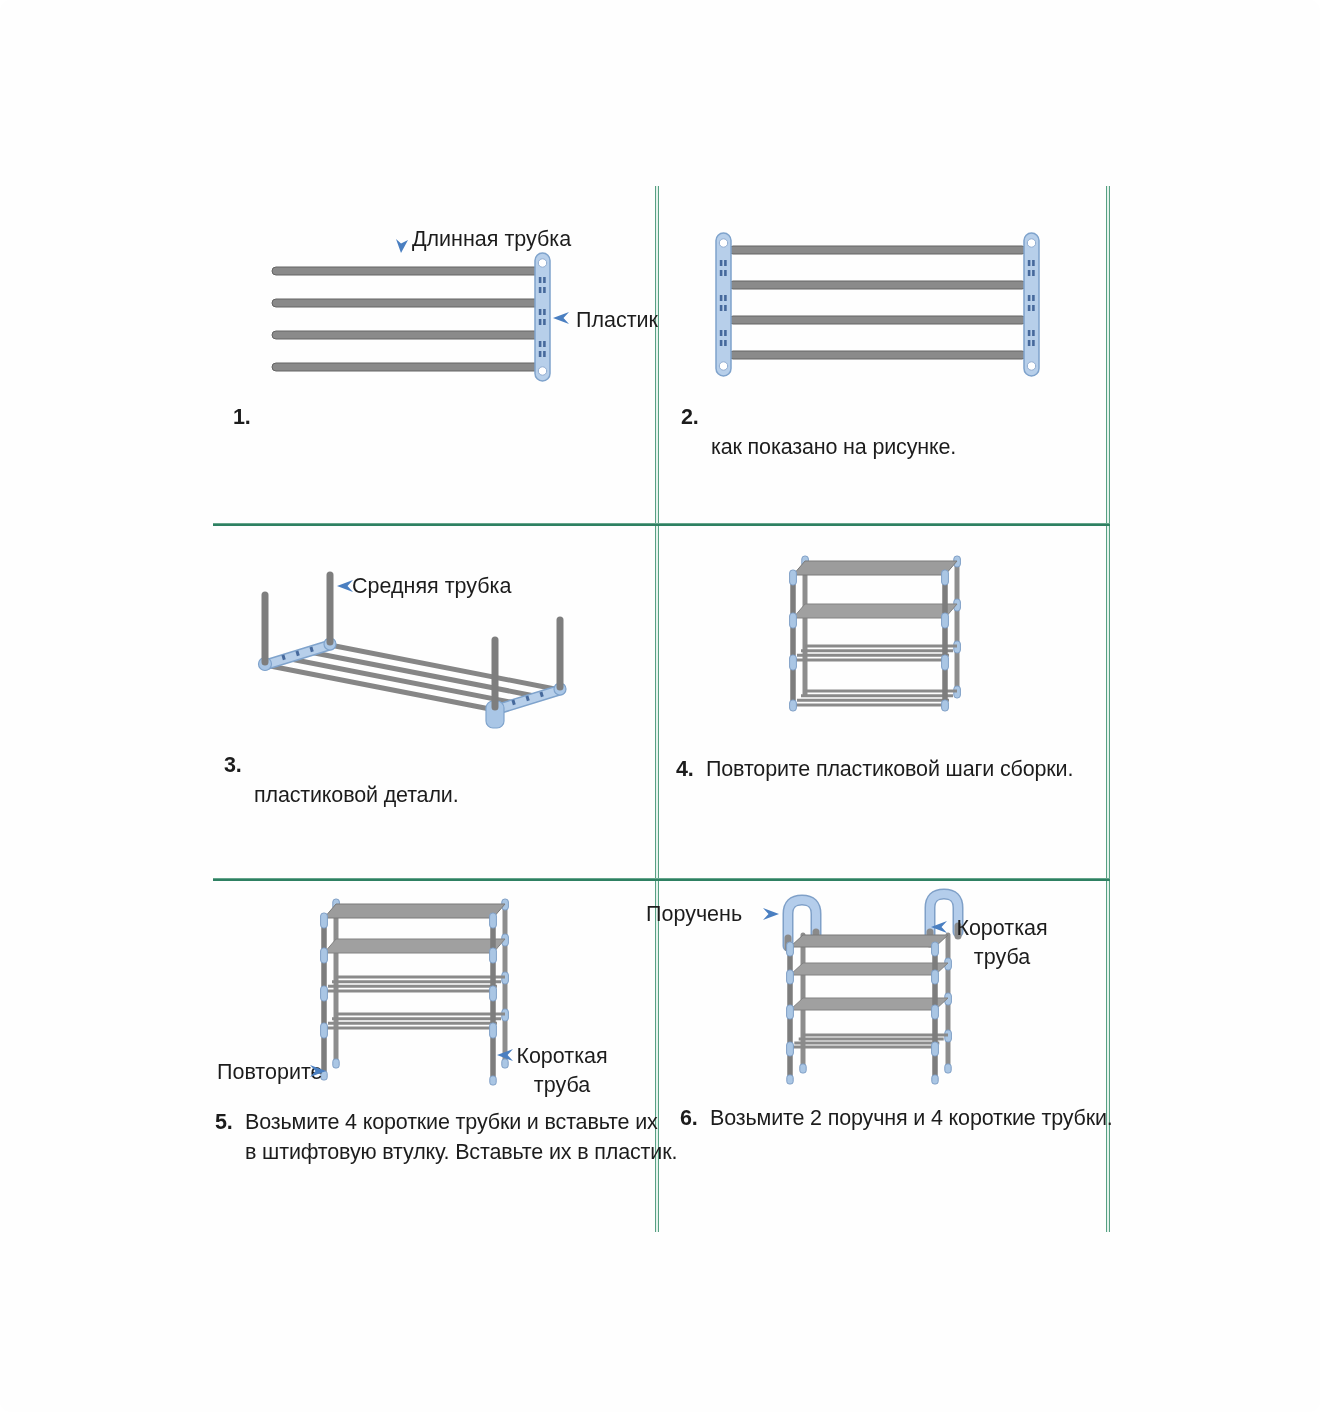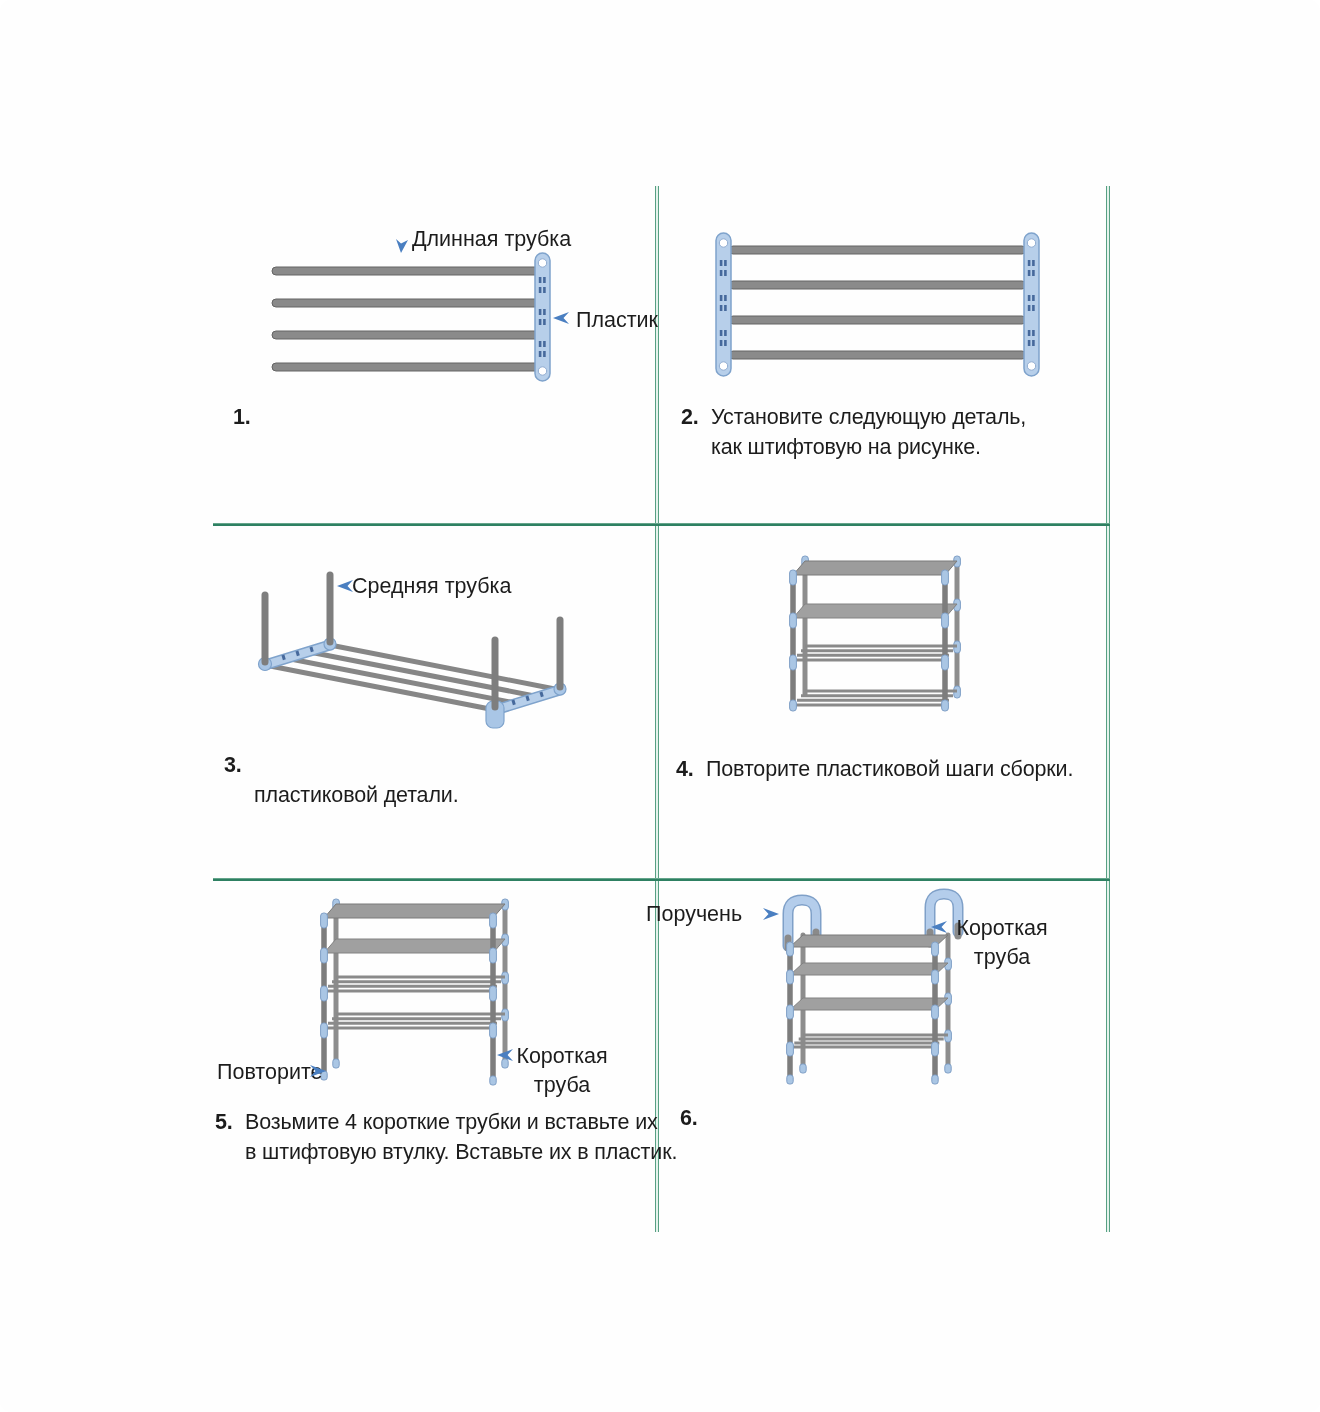--- a/index.html
+++ b/index.html
@@ -327,36 +327,36 @@
     <span>труба</span>
   </div>
 
   <div class="instr" style="left:233px;top:402px;">
     <span class="num">1.</span>
     <span><br></span>
   </div>
 
   <div class="instr" style="left:681px;top:402px;">
     <span class="num">2.</span>
-    <span><span>Установите следующую деталь,</span><br><span>как штифтовую на рисунке.</span></span>
+    <span><br><span>как показано на рисунке.</span></span>
   </div>
 
   <div class="instr" style="left:224px;top:750px;">
     <span class="num">3.</span>
     <span><br><span>пластиковой детали.</span></span>
   </div>
 
   <div class="instr" style="left:676px;top:754px;">
     <span class="num">4.</span>
     <span><span>Повторите пластиковой шаги сборки.</span></span>
   </div>
 
   <div class="instr" style="left:215px;top:1107px;">
     <span class="num">5.</span>
     <span><span>Возьмите 4 короткие трубки и вставьте их</span><br><span>в штифтовую втулку. Вставьте их в пластик.</span></span>
   </div>
 
   <div class="instr" style="left:680px;top:1103px;">
     <span class="num">6.</span>
-    <span><br></span>
+    <span><span>Возьмите 2 поручня и 4 короткие трубки.</span><br></span>
   </div>
 
 </div>
 
 </body></html>

